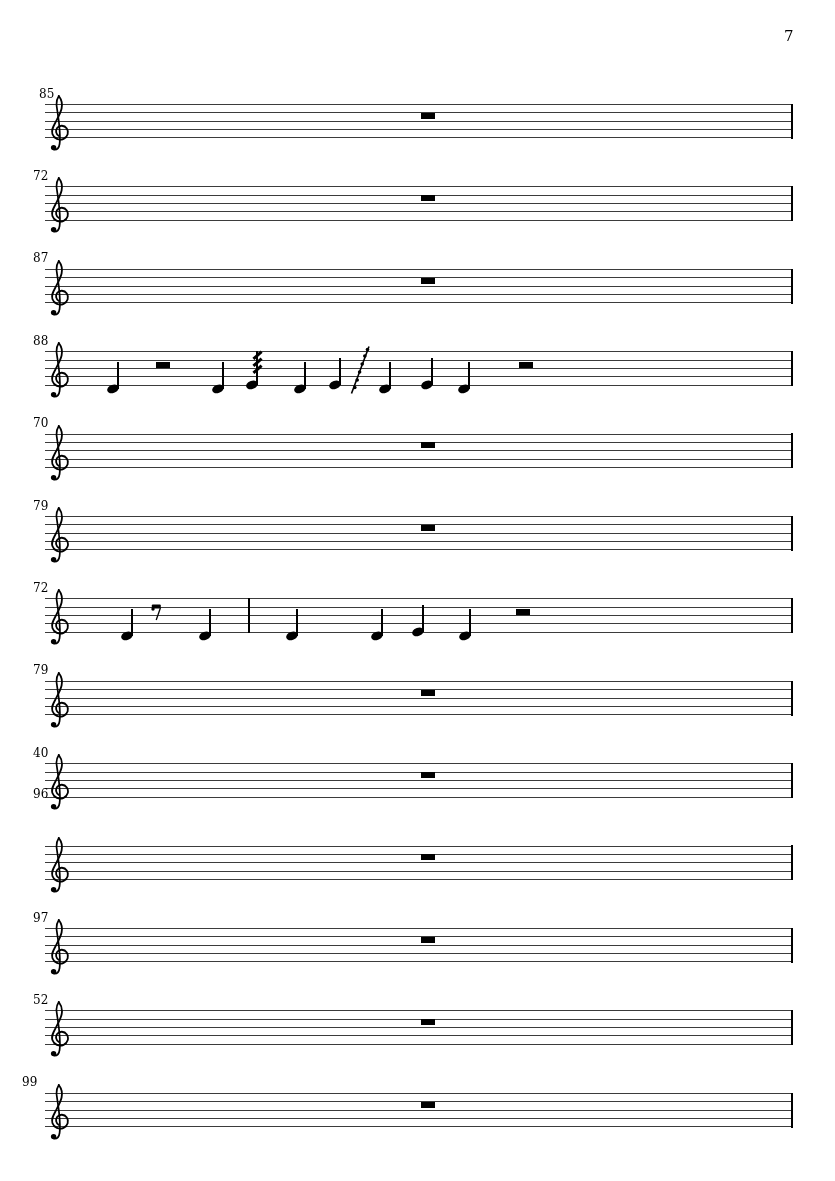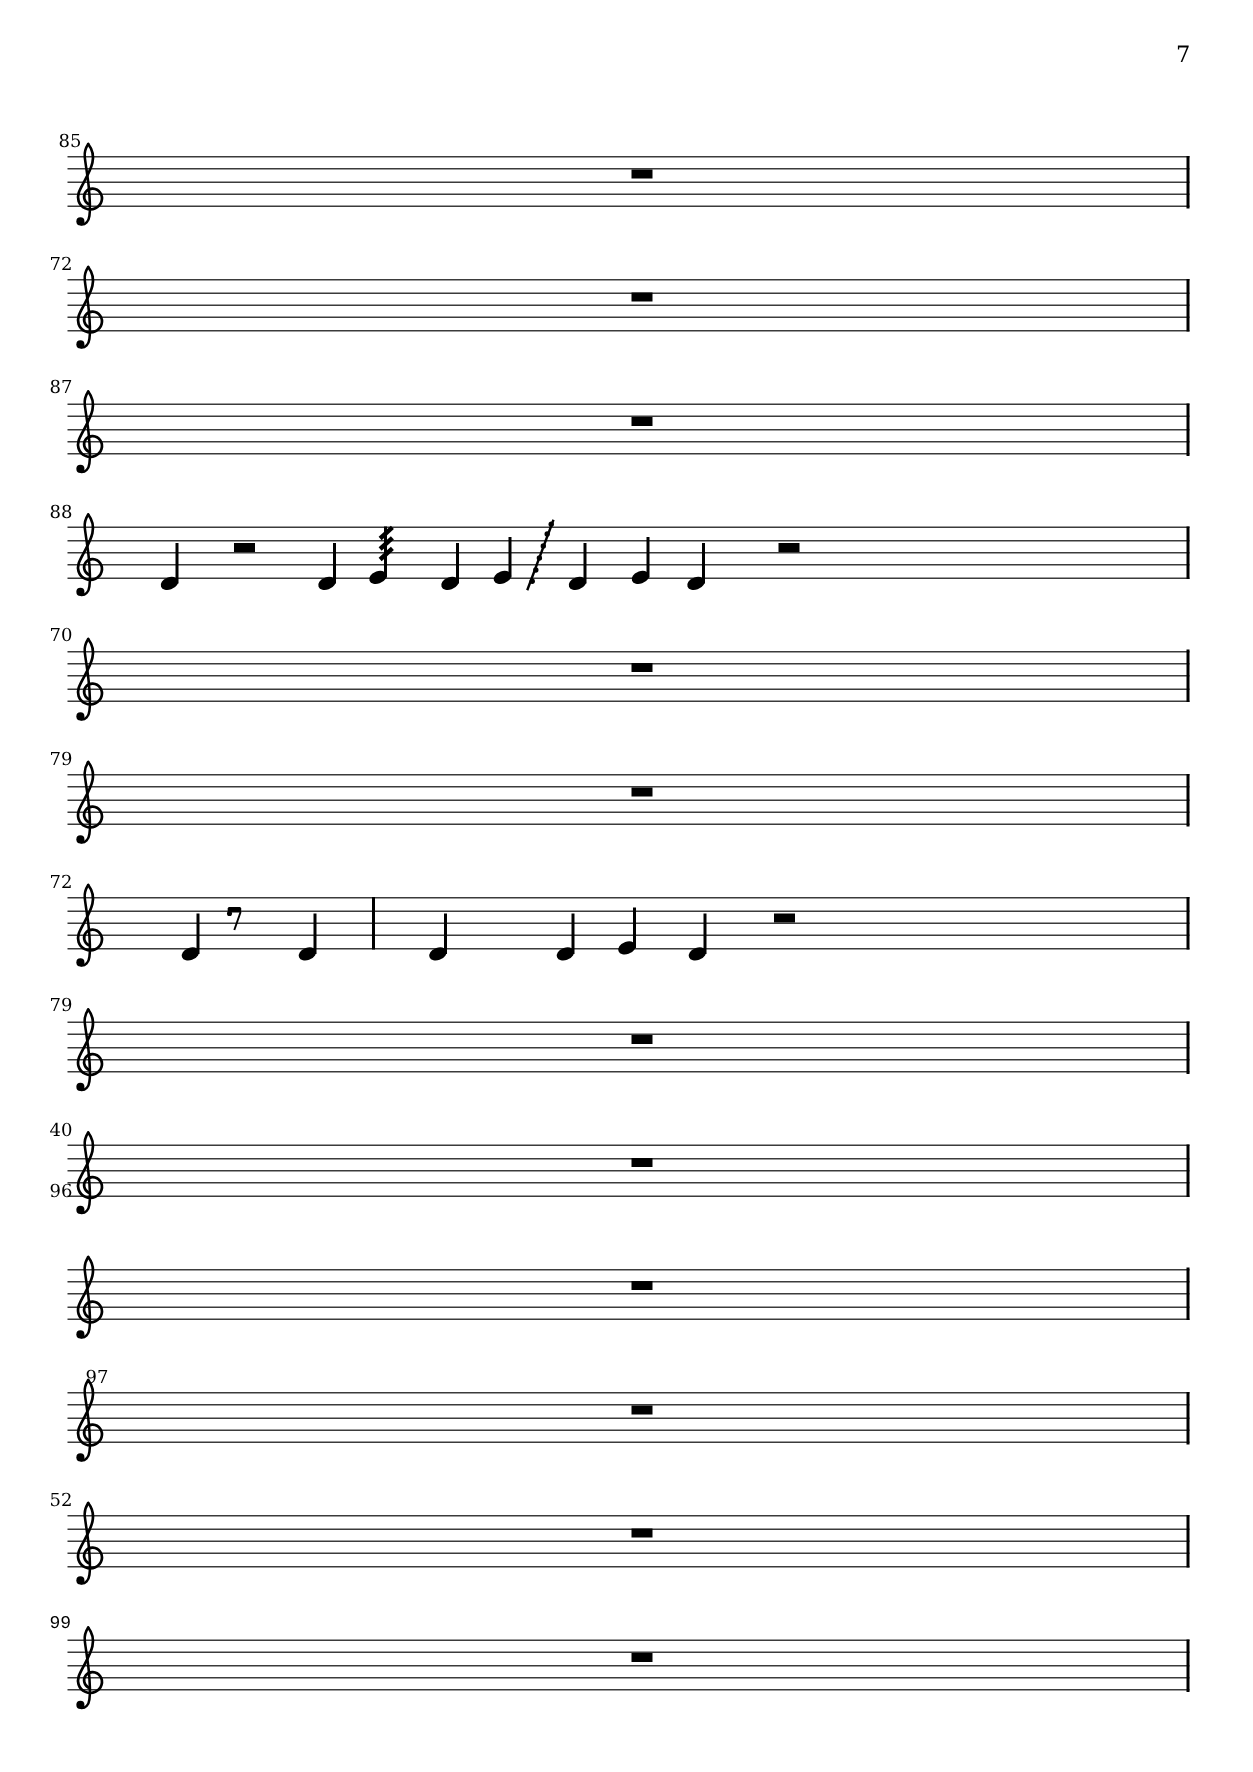--- a/index.html
+++ b/index.html
@@ -219,21 +219,21 @@
         <circle cx="9.6" cy="55.6" r="2.7" fill="#000000"></circle>
       </svg>
     </div>
     <div class="abs ink" style="left: 420.8px; top: 854.45px; width: 14.4px; height: 6px;"></div>
     <div class="abs staff-line" style="left: 45px; top: 928px; width: 748px; height: 1px;"></div>
     <div class="abs staff-line" style="left: 45px; top: 936.35px; width: 748px; height: 1px;"></div>
     <div class="abs staff-line" style="left: 45px; top: 944.7px; width: 748px; height: 1px;"></div>
     <div class="abs staff-line" style="left: 45px; top: 953.05px; width: 748px; height: 1px;"></div>
     <div class="abs staff-line" style="left: 45px; top: 961.4px; width: 748px; height: 1px;"></div>
     <div class="abs ink" style="left: 791.2px; top: 927.7px; width: 1.8px; height: 35px;"></div>
-    <div class="abs measure-number" style="left: 33px; top: 911.5px; margin-left: 24px;">97</div>
+    <div class="abs measure-number" style="left: 33px; top: 911.5px;">97</div>
     <div class="abs" style="left: 44px; top: 916px; width: 26px; height: 61px;">
       <svg width="26" height="61" viewBox="0 0 26 61">
         <path d="M14.8 4 C17.5 7.5 18.6 12 17.6 16.5 C16.6 21 14 25.5 11.4 30.5 C8.8 35.4 7.2 38.2 8.4 42 C9.9 46.6 15.2 48.9 19.6 46.9 C23.8 45 25.2 40 22.8 36.5 C20.4 33 15.4 32.8 13.1 36 C11.2 38.6 12 42.4 14.9 44" fill="none" stroke="#000000" stroke-width="1.8" stroke-linecap="round"></path>
         <path d="M14.8 4 C13.1 6.6 12.2 9.6 12.5 12.6 C12.9 16.8 14.4 25 15.1 32 C15.9 40 16.3 47.5 15.6 52 C15.1 55.7 12.9 57.8 10.3 57.7" fill="none" stroke="#000000" stroke-width="1.7" stroke-linecap="round"></path>
         <circle cx="9.6" cy="55.6" r="2.7" fill="#000000"></circle>
       </svg>
     </div>
     <div class="abs ink" style="left: 420.8px; top: 936.85px; width: 14.4px; height: 6px;"></div>
     <div class="abs staff-line" style="left: 45px; top: 1010.4px; width: 748px; height: 1px;"></div>
     <div class="abs staff-line" style="left: 45px; top: 1018.75px; width: 748px; height: 1px;"></div>
@@ -249,21 +249,21 @@
         <circle cx="9.6" cy="55.6" r="2.7" fill="#000000"></circle>
       </svg>
     </div>
     <div class="abs ink" style="left: 420.8px; top: 1019.25px; width: 14.4px; height: 6px;"></div>
     <div class="abs staff-line" style="left: 45px; top: 1092.8px; width: 748px; height: 1px;"></div>
     <div class="abs staff-line" style="left: 45px; top: 1101.15px; width: 748px; height: 1px;"></div>
     <div class="abs staff-line" style="left: 45px; top: 1109.5px; width: 748px; height: 1px;"></div>
     <div class="abs staff-line" style="left: 45px; top: 1117.85px; width: 748px; height: 1px;"></div>
     <div class="abs staff-line" style="left: 45px; top: 1126.2px; width: 748px; height: 1px;"></div>
     <div class="abs ink" style="left: 791.2px; top: 1092.5px; width: 1.8px; height: 35px;"></div>
-    <div class="abs measure-number" style="left: 33px; top: 1076.3px; font-family: Liberation Mono, monospace;">99</div>
+    <div class="abs measure-number" style="left: 22px; top: 1076.3px;">99</div>
     <div class="abs" style="left: 44px; top: 1080.8px; width: 26px; height: 61px;">
       <svg width="26" height="61" viewBox="0 0 26 61">
         <path d="M14.8 4 C17.5 7.5 18.6 12 17.6 16.5 C16.6 21 14 25.5 11.4 30.5 C8.8 35.4 7.2 38.2 8.4 42 C9.9 46.6 15.2 48.9 19.6 46.9 C23.8 45 25.2 40 22.8 36.5 C20.4 33 15.4 32.8 13.1 36 C11.2 38.6 12 42.4 14.9 44" fill="none" stroke="#000000" stroke-width="1.8" stroke-linecap="round"></path>
         <path d="M14.8 4 C13.1 6.6 12.2 9.6 12.5 12.6 C12.9 16.8 14.4 25 15.1 32 C15.9 40 16.3 47.5 15.6 52 C15.1 55.7 12.9 57.8 10.3 57.7" fill="none" stroke="#000000" stroke-width="1.7" stroke-linecap="round"></path>
         <circle cx="9.6" cy="55.6" r="2.7" fill="#000000"></circle>
       </svg>
     </div>
     <div class="abs ink" style="left: 420.8px; top: 1101.65px; width: 14.4px; height: 6px;"></div>
   </div>
 

